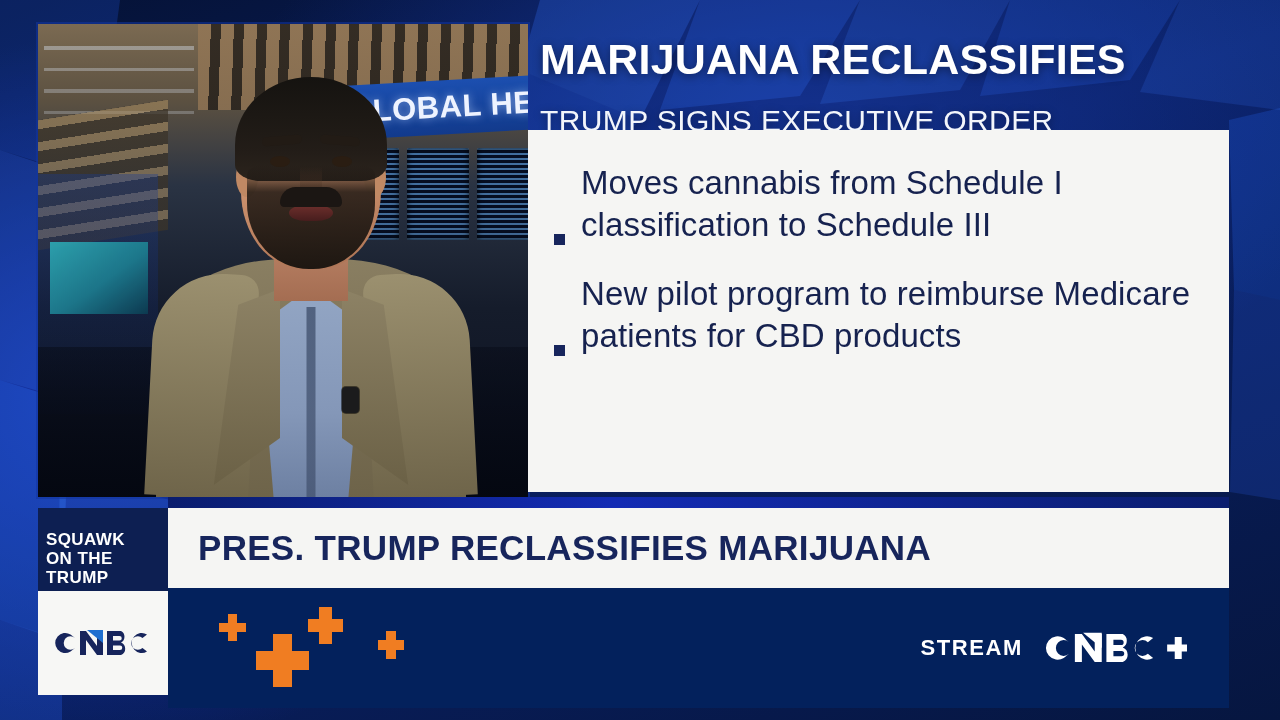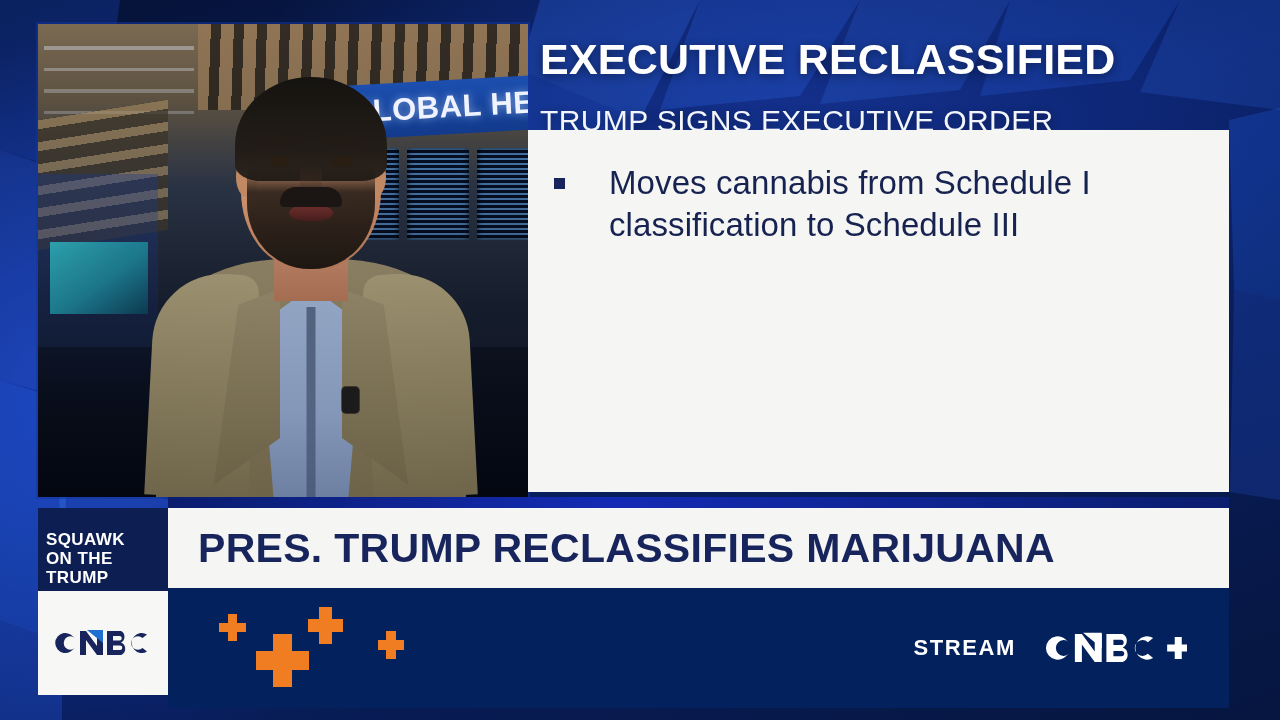--- a/index.html
+++ b/index.html
@@ -194,42 +194,42 @@
     text-shadow: 0 2px 8px rgba(0,0,0,.4);
   }
 
   
   #bullet-panel {
     position: absolute; left: 528px; top: 130px;
     width: 701px; height: 362px;
     background: #f5f5f3;
     padding: 32px 34px 0 26px;
   }
-  .bullet-row { display: flex; align-items: flex-start; margin-bottom: 28px; gap: 28px; }
+  .bullet-row { display: flex; align-items: flex-end; margin-bottom: 28px; }
   .bullet-mark {
     width: 11px; height: 11px; background: #17255c;
     margin: 16px 16px 0 0; flex: none;
   }
   .bullet-text {
     color: #16224f; font-size: 33px; line-height: 1.26;
     font-weight: 400; letter-spacing: .1px;
   }
 
   
   #headline-strip {
     position: absolute; left: 168px; top: 497px; width: 1061px; height: 11px;
     background: linear-gradient(90deg, #0a1d6e 0%, #132bb4 42%, #0a1d6e 100%);
   }
   #headline-banner {
     position: absolute; left: 168px; top: 508px; width: 1061px; height: 80px;
     background: #f5f5f3;
     display: flex; align-items: center;
   }
   #banner-text {
-    color: #17255c; font-weight: 700; font-size: 41px;
+    color: #17255c; font-weight: 700; font-size: 35px;
     letter-spacing: .3px; padding-left: 30px; white-space: nowrap;
   }
 
   #show-tag {
     position: absolute; left: 38px; top: 508px; width: 130px; height: 101px;
     background: #0d1f52;
     display: flex; flex-direction: column; justify-content: center;
     padding-left: 8px;
   }
   #show-tag div {
@@ -243,21 +243,21 @@
     display: flex; align-items: center; justify-content: center;
   }
 
   #bottom-bar {
     position: absolute; left: 168px; top: 588px; width: 1061px; height: 120px;
     background: #03215c; overflow: hidden;
   }
 
   #stream-group {
     position: absolute; right: 42px; top: 50%; transform: translateY(-50%);
-    display: flex; align-items: center; gap: 25px;
+    display: flex; align-items: center; gap: 18px;
   }
   #stream-label {
     color: #ffffff; font-weight: 700; font-size: 22px; letter-spacing: 1.6px;
   }
   .cnbc-wrap { display: flex; align-items: center; }
 </style>
 </head>
 <body>
 
 <div id="stage">
@@ -315,28 +315,32 @@
       <div class="eye r"></div>
       <div class="nose"></div>
       <div class="beard"></div>
       <div class="mouth"></div>
       <div class="stache"></div>
       <div class="mic"></div>
     </div>
   </div>
 
   <div id="headline-block">
-    <div id="headline-main">EXECUTIVE RECLASSIFIED</div>
+    <div id="headline-main">MARIJUANA RECLASSIFIES</div>
     <div id="headline-sub">TRUMP SIGNS EXECUTIVE ORDER</div>
   </div>
 
   <div id="bullet-panel">
     <div class="bullet-row">
       <div class="bullet-mark"></div>
       <div class="bullet-text">Moves cannabis from Schedule I classification to Schedule III</div>
+    </div>
+    <div class="bullet-row">
+      <div class="bullet-mark"></div>
+      <div class="bullet-text">New pilot program to reimburse Medicare patients for CBD products</div>
     </div>
   </div>
 
   <div id="headline-strip"></div>
 
   <div id="headline-banner">
     <div id="banner-text">PRES. TRUMP RECLASSIFIES MARIJUANA</div>
   </div>
 
   <div id="show-tag">

